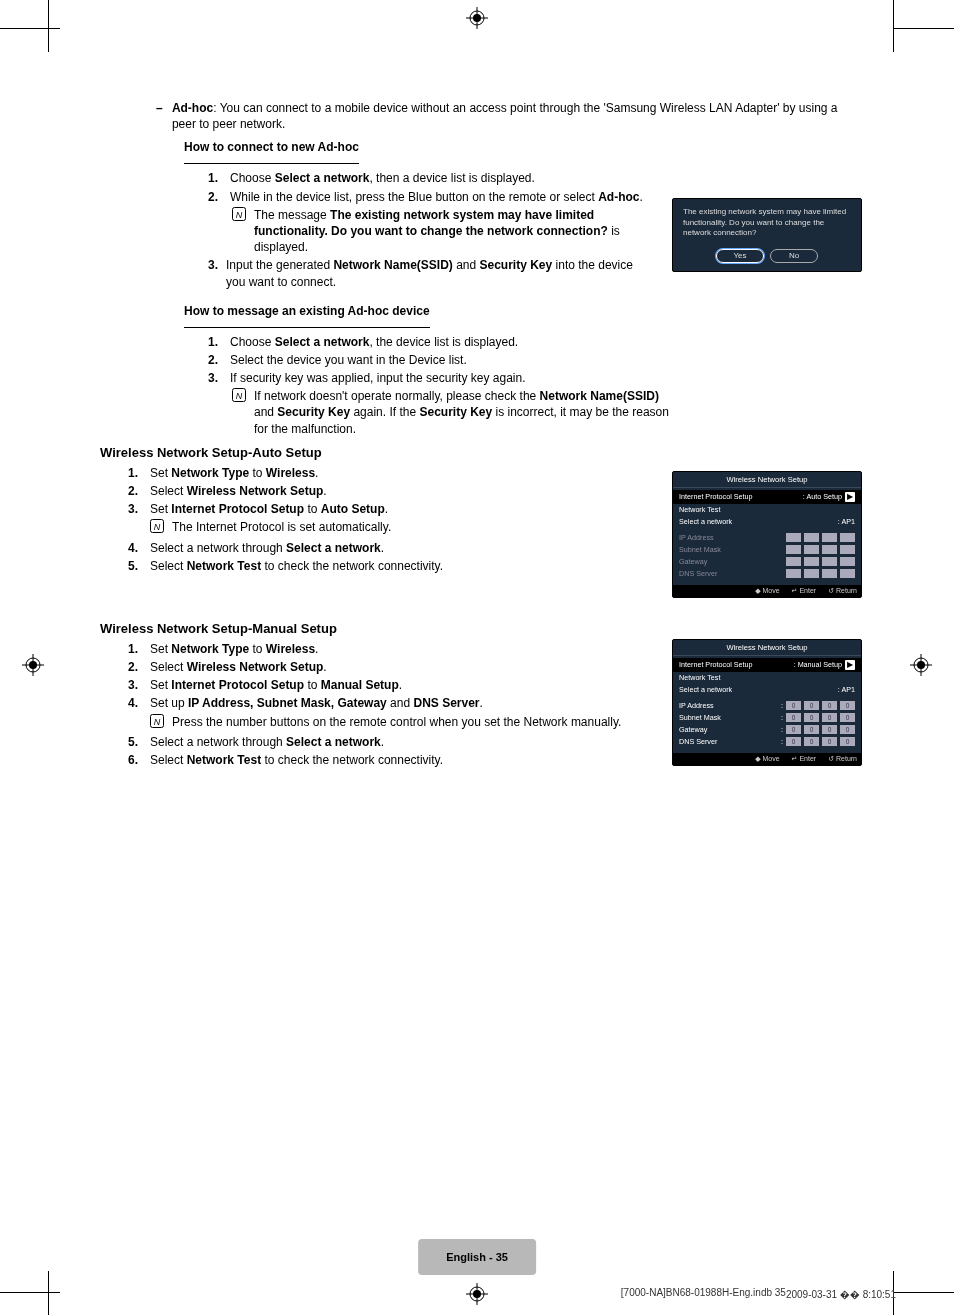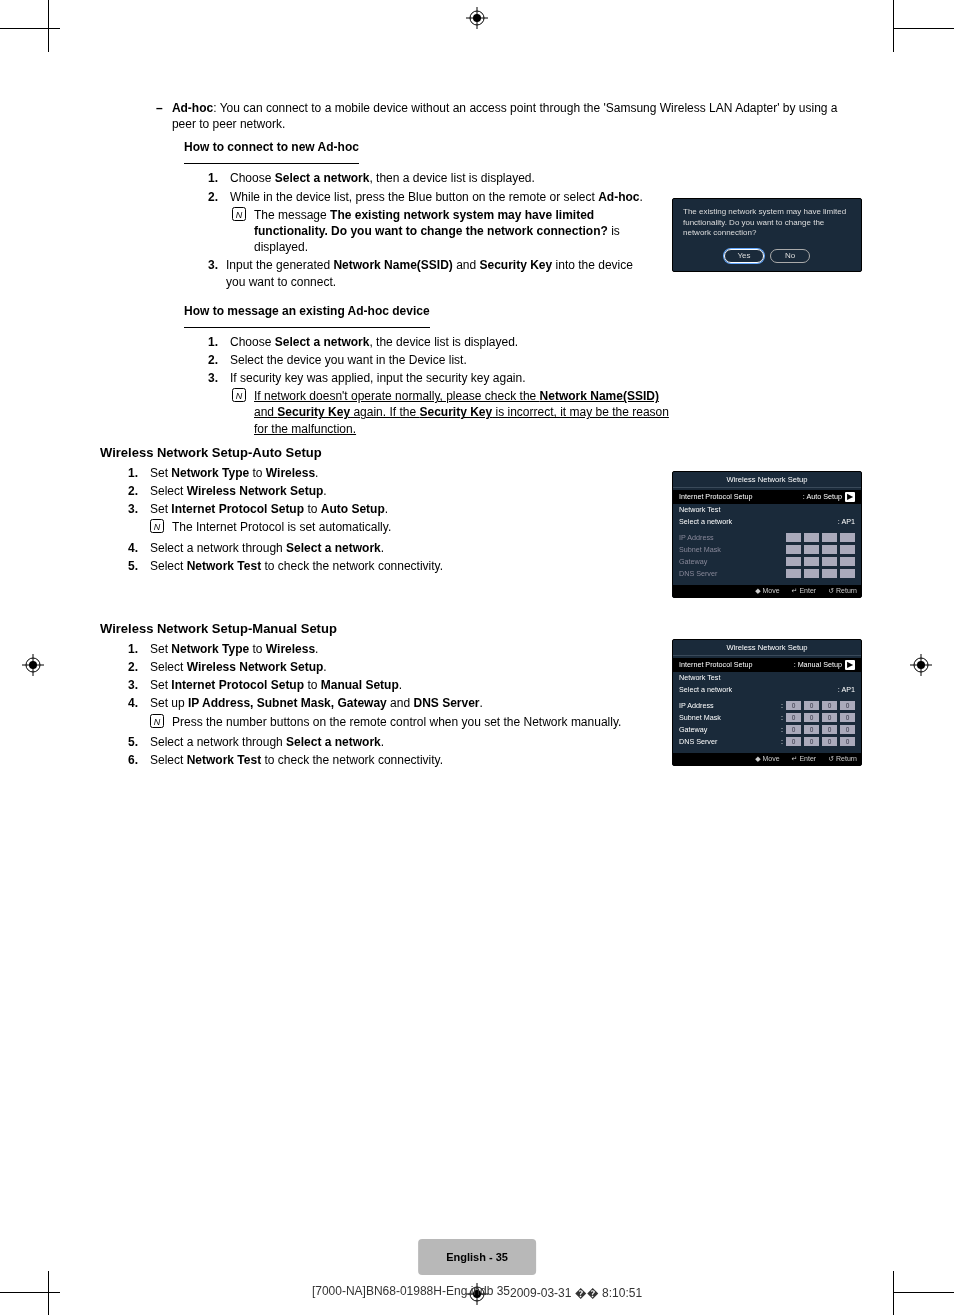--- a/index.html
+++ b/index.html
@@ -79,21 +79,21 @@
     font-size: 8px;
     border: 1px solid #000;
     padding: 8px 10px 8px 10px;
     line-height: 1.3;
     border-radius: 2px;
   }
   .dialog-btns { display: flex; justify-content: center; gap: 6px; margin-top: 10px; }
   .dlg-btn {
     border: 1px solid #aaa;
     border-radius: 8px;
-    width: 40px;
+    width: 48px;
     text-align: center;
     font-size: 8px;
     padding: 1px 0;
     color: #ddd;
   }
   .dlg-btn.sel { border: 1px solid #fff; box-shadow: 0 0 0 1px #6af; }
 
   
   .panel {
     position: absolute;
@@ -166,22 +166,22 @@
     background: #b8b8b8;
     padding: 12px 28px;
     border-radius: 4px;
     font-size: 11px;
   }
   .footer-line {
     position: absolute;
     bottom: 14px;
     left: 58px; right: 58px;
     display: flex;
-    justify-content: center;
-    font-size: 12px;
+    justify-content: flex-end;
+    font-size: 10px;
     color: #333;
     margin-top: 16px;
   }
 
   .constrain { max-width: 452px; }
 </style>
 </head>
 <body>
 
 <div class="crop-mark crop-tl-v"></div>
@@ -289,21 +289,21 @@
     <span class="num bold">3.</span>
     <div>If security key was applied, input the security key again.</div>
   </div>
   <div class="row indent-4">
     <span class="note-icon">
       <svg viewBox="0 0 14 14">
           <rect x="0.5" y="0.5" width="13" height="13" rx="2" fill="none" stroke="#000"></rect>
           <text x="7" y="10.5" text-anchor="middle" font-size="9" font-family="Arial" font-style="italic">N</text>
         </svg>
     </span>
-    <div style="max-width:420px;text-decoration:underline;"><span>If network doesn't operate normally, please check the </span><span class="bold">Network Name(SSID)</span><span> and </span><span class="bold">Security Key</span><span> again. If the </span><span class="bold">Security Key</span><span> is incorrect, it may be the reason for the malfunction.</span></div>
+    <div style="max-width:420px;"><span>If network doesn't operate normally, please check the </span><span class="bold">Network Name(SSID)</span><span> and </span><span class="bold">Security Key</span><span> again. If the </span><span class="bold">Security Key</span><span> is incorrect, it may be the reason for the malfunction.</span></div>
   </div>
 
   <div class="section-head">Wireless Network Setup-Auto Setup</div>
   <div class="two-col">
     <div class="left-col">
       <div class="row" style="padding-left:28px;">
         <span class="num bold">1.</span>
         <div><span>Set </span><span class="bold">Network Type</span><span> to </span><span class="bold">Wireless</span><span>.</span></div>
       </div>
       <div class="row" style="padding-left:28px;">

